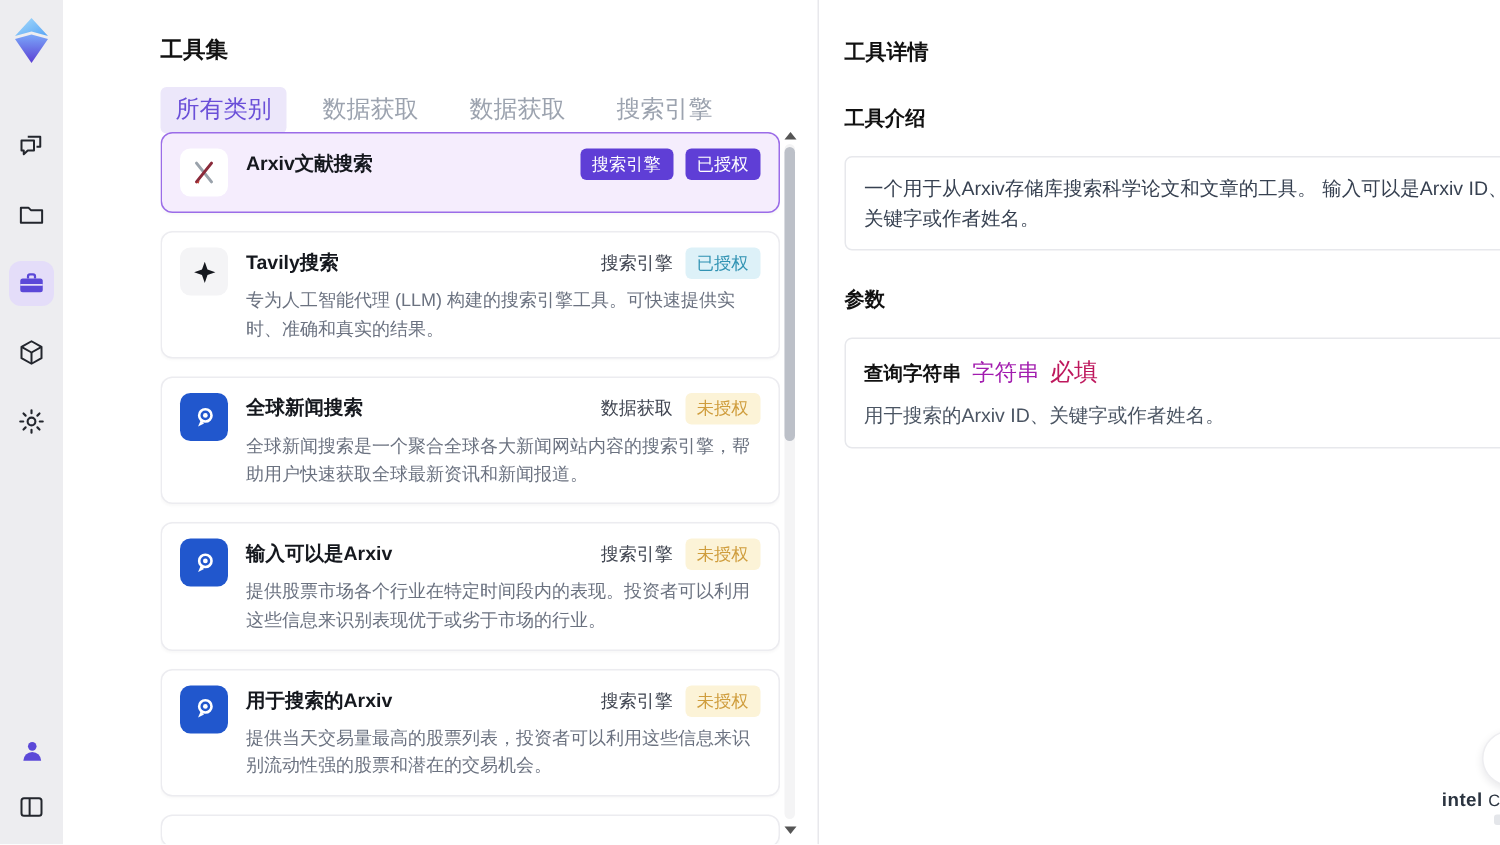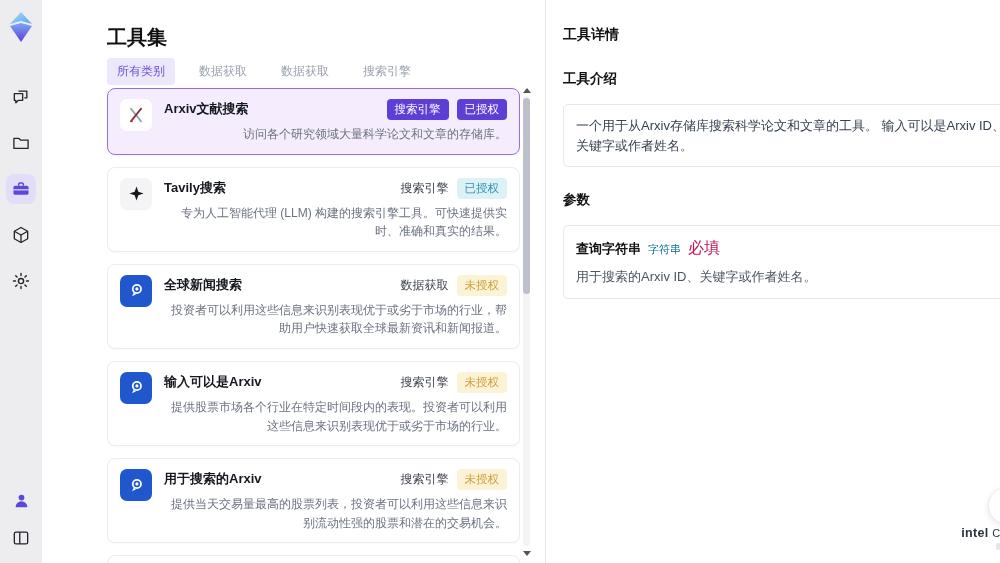--- a/index.html
+++ b/index.html
@@ -12,33 +12,33 @@
   .rail-logo { margin-top:8px; width:30px; height:38px; display:flex; align-items:center; justify-content:center; }
   .rail-menu { margin-top:36px; display:flex; flex-direction:column; gap:16px; align-items:center; }
   .rail-item { width:30px; height:30px; border-radius:8px; display:flex; align-items:center; justify-content:center; cursor:pointer; }
   .rail-item svg { display:block; }
   .rail-item.active { background:#e4ddf9; }
   .rail-bottom { position:absolute; bottom:10px; left:0; width:42px; display:flex; flex-direction:column; gap:8px; align-items:center; }
 
   
   .main { position:absolute; left:42px; top:0; right:0; bottom:0; background:#fff; }
   .divider-v { position:absolute; left:503px; top:0; width:1px; height:563px; background:#e8e8ec; }
-  .page-title { position:absolute; left:65px; top:24px; font-size:20px; font-weight:bold; color:#111; }
+  .page-title { position:absolute; left:65px; top:24px; font-size:15px; font-weight:bold; color:#111; }
   .tabs { position:absolute; left:65px; top:58px; display:flex; gap:14px; align-items:center; }
-  .tab { border:none; background:transparent; font-size:12px; color:#9ca3af; padding:5px 10px; border-radius:4px; cursor:pointer; font-family:inherit; }
+  .tab { border:none; background:transparent; font-size:16px; color:#9ca3af; padding:5px 10px; border-radius:4px; cursor:pointer; font-family:inherit; }
   .tab.active { background:#ece7fa; color:#6a4fd8; }
 
   .cards { position:absolute; left:65px; top:88px; width:413px; height:475px; overflow:hidden; display:flex; flex-direction:column; gap:12px; }
   .card { background:#fff; border:1px solid #ececf0; border-radius:8px; padding:10px 12px; display:flex; gap:12px; cursor:pointer; box-shadow:0 1px 2px rgba(20,20,40,0.03); }
   .card.selected { background:#f5edfd; border:1.5px solid #9b6ce8; }
   .tool-icon { flex:0 0 32px; width:32px; height:32px; border-radius:7px; display:flex; align-items:center; justify-content:center; background:#f4f4f6; }
   .tool-icon.icon-arxiv { background:#fff; }
   .tool-icon.icon-sparkle { background:#f4f4f6; }
   .tool-icon.icon-blueq { background:#2157cd; }
-  .card-body { flex:1; min-width:0;text-align:right; }
+  .card-body { flex:1; min-width:0; }
   .card-top { display:flex; align-items:flex-start; justify-content:space-between; gap:8px; }
   .tool-name { font-size:13px; font-weight:bold; color:#15181e; padding-top:1px; white-space:nowrap; }
   .card-tags { display:flex; gap:8px; align-items:center; flex:0 0 auto; }
   .cat { font-size:12px; color:#3f4450; white-space:nowrap; }
   .cat.cat-pill { background:#5f3ed6; color:#fff; padding:3px 8px; border-radius:4px; font-size:11.5px; }
   .status { font-size:11.5px; padding:3px 8px; border-radius:4px; white-space:nowrap; }
   .status.status-primary { background:#5f3ed6; color:#fff; }
   .status.status-info { background:#ddf1f8; color:#3193b3; }
   .status.status-warning { background:#fcf3d7; color:#cf9d3d; }
   .tool-desc { margin-top:5px; font-size:12px; color:#6b7280; line-height:1.55; max-width:345px; }
@@ -54,21 +54,21 @@
   
   .details { position:absolute; left:521px; top:0; width:457px; }
   .details-title { margin-top:26px; font-size:14px; font-weight:bold; color:#111; }
   .section-title { font-size:13.5px; font-weight:bold; color:#111; }
   .intro-title { margin-top:26px; }
   .intro-box { margin-top:16px; border:1px solid #e7e8ec; border-radius:5px; padding:11px 12px; font-size:13px; color:#374151; line-height:1.5; background:#fff; }
   .params-title { margin-top:24px; }
   .param-box { margin-top:16px; border:1px solid #e7e8ec; border-radius:5px; padding:12px; background:#fff; }
   .param-head { display:flex; align-items:baseline; gap:7px; }
   .param-name { font-size:13px; font-weight:bold; color:#111; }
-  .param-type { font-size:11px; color:#0369a1; }
+  .param-type { font-size:15px; color:#a21caf; }
   .param-required { font-size:16px; color:#be185d; }
   .param-desc { margin-top:9px; font-size:13px; color:#4b5563; }
 
   
   .download-fab { position:absolute; left:946px; top:487px; width:37px; height:37px; border-radius:50%; background:#fff; border:1px solid #ededf0; box-shadow:0 2px 6px rgba(20,20,40,0.10); display:flex; align-items:center; justify-content:center; cursor:pointer; }
   .brand { position:absolute; left:918px; top:526px; width:70px; text-align:right; color:#2b3440; }
   .brand-line { font-size:12.5px; letter-spacing:0.3px; white-space:nowrap; }
   .brand-intel { font-weight:bold; }
   .brand-core { font-size:11px; letter-spacing:1.5px; }
   .brand-sub { margin-top:3px; margin-left:auto; width:34px; height:7px; border-radius:2px; background:#e4e6ea; }
@@ -178,21 +178,20 @@
             </svg>
           </div>
     <div class="card-body">
       <div class="card-top">
         <div class="tool-name">Arxiv文献搜索</div>
         <div class="card-tags">
           <span class="cat cat-pill">搜索引擎</span>
           <span class="status status-primary">已授权</span>
         </div>
       </div>
-      <div class="tool-desc">访问各个研究领域大量科学论文和文章的存储库。</div>
     </div>
   </div>
         <div class="card">
     <div class="tool-icon icon-sparkle">
             <svg width="17" height="17" viewBox="0 0 24 24">
               <path d="M12 2 L14.6 9.4 L22 12 L14.6 14.6 L12 22 L9.4 14.6 L2 12 L9.4 9.4 Z" fill="#15181e"></path>
             </svg>
           </div>
     <div class="card-body">
       <div class="card-top">
@@ -214,21 +213,21 @@
             </svg>
           </div>
     <div class="card-body">
       <div class="card-top">
         <div class="tool-name">全球新闻搜索</div>
         <div class="card-tags">
           <span class="cat">数据获取</span>
           <span class="status status-warning">未授权</span>
         </div>
       </div>
-      <div class="tool-desc">投资者可以利用这些信息来识别表现优于或劣于市场的行业，帮助用户快速获取全球最新资讯和新闻报道。</div>
+      <div class="tool-desc">全球新闻搜索是一个聚合全球各大新闻网站内容的搜索引擎，帮助用户快速获取全球最新资讯和新闻报道。</div>
     </div>
   </div>
         <div class="card">
     <div class="tool-icon icon-blueq">
             <svg width="19" height="19" viewBox="0 0 24 24">
               <circle cx="12.5" cy="10" r="5.2" fill="none" stroke="#fff" stroke-width="2.2"></circle>
               <circle cx="12.5" cy="10" r="2" fill="#fff"></circle>
               <path d="M8.6 14.2 L6.4 19.4 L11.4 16.8 Z" fill="#fff"></path>
             </svg>
           </div>

